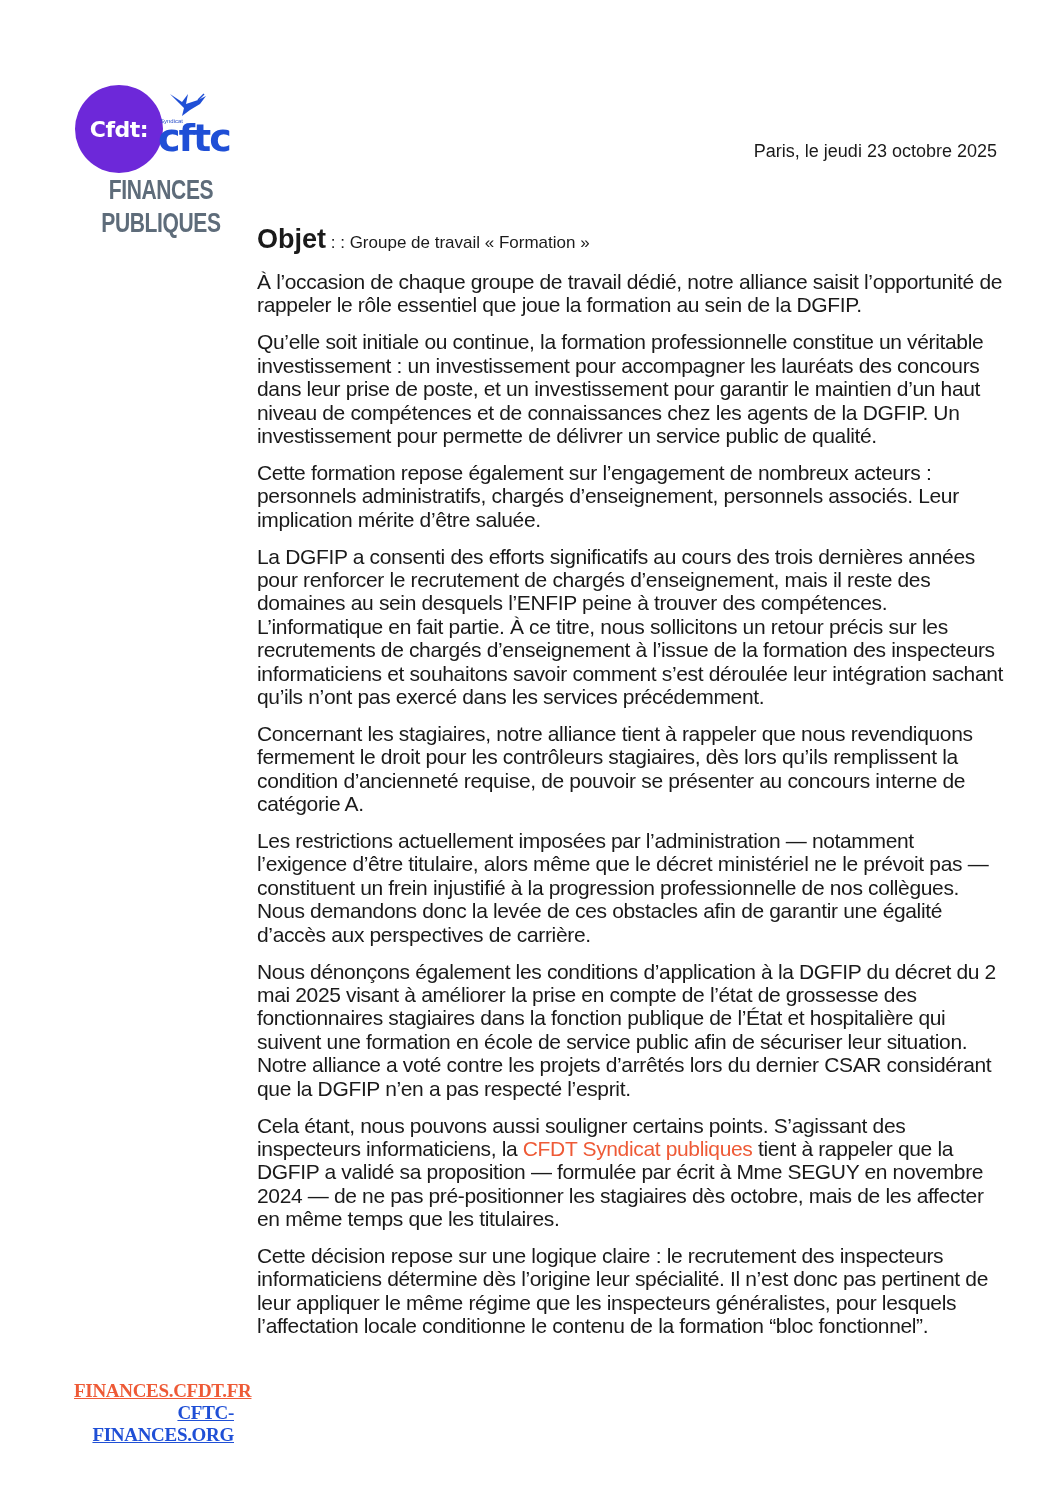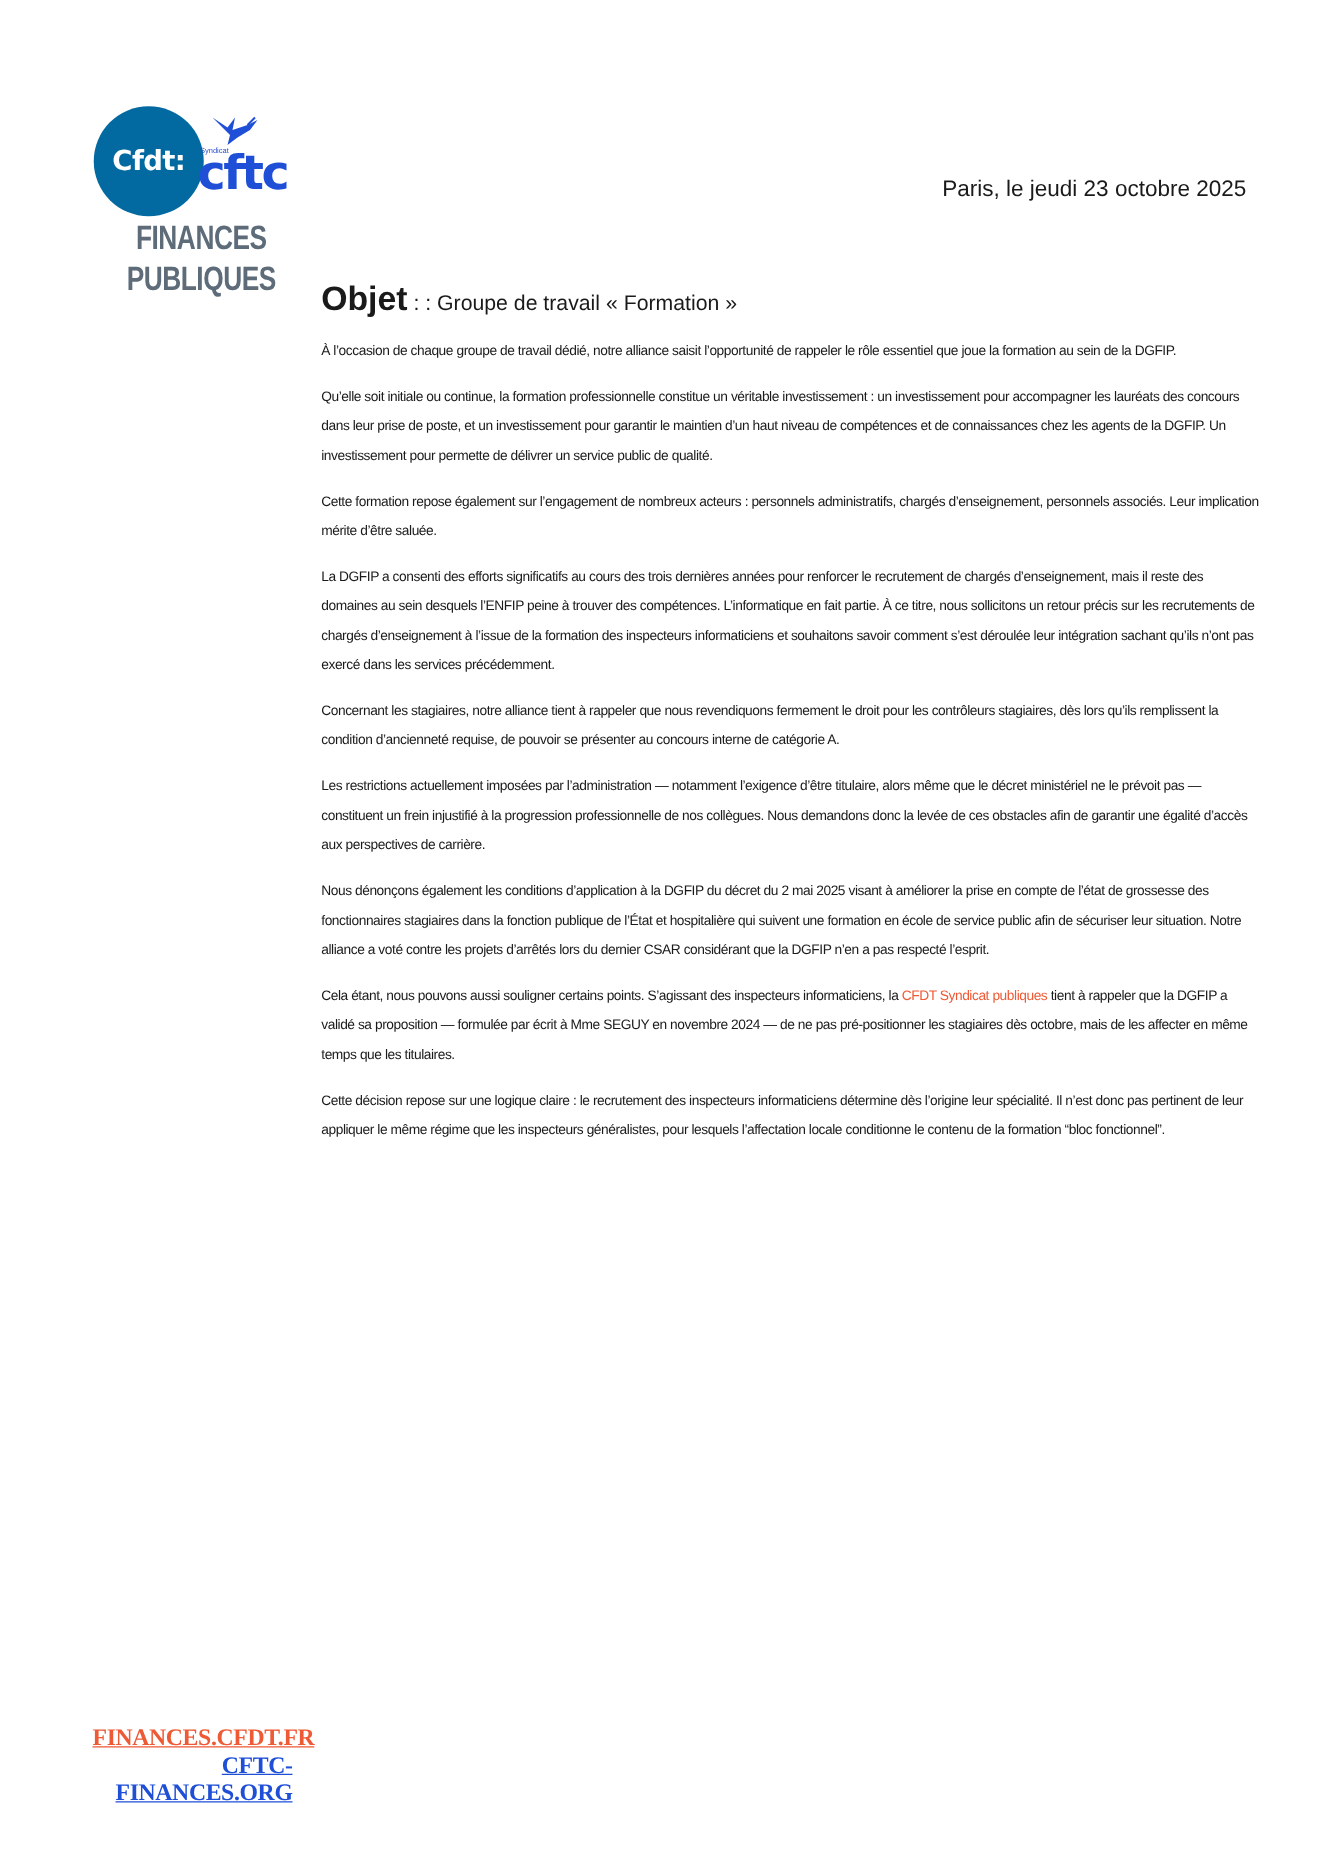--- a/index.html
+++ b/index.html
@@ -3,21 +3,21 @@
   <meta charset="utf-8">
   <style>
     html, body { margin: 0; padding: 0; background: #ffffff; }
     body {
       width: 1058px; height: 1497px; position: relative; overflow: hidden;
       font-family: "Liberation Sans", sans-serif; color: #1a1a1a;
     }
     .logo { position: absolute; left: 72px; top: 82px; width: 180px; height: 160px; }
     .cfdt-circle {
       position: absolute; left: 3px; top: 3px; width: 88px; height: 88px;
-      border-radius: 50%; background: #0369a1;
+      border-radius: 50%; background: #6d28d9;
       display: flex; align-items: center; justify-content: center;
     }
     .cfdt-text {
       color: #ffffff; font-family: "DejaVu Sans", sans-serif; font-weight: bold;
       font-size: 22px; letter-spacing: -0.5px;
     }
     .cftc-block { position: absolute; left: 86px; top: 8px; width: 92px; height: 70px; }
     .dove { position: absolute; left: 10px; top: 0px; width: 40px; height: 30px; }
     .syndicat { position: absolute; left: 2px; top: 28px; font-size: 6px; color: #2a4fc9; }
     .cftc-text {
@@ -30,21 +30,21 @@
       font-size: 27px; line-height: 33px; transform: scaleX(0.78); transform-origin: center top;
       letter-spacing: -0.5px;
     }
     .date {
       position: absolute; right: 61px; top: 141px; font-size: 18px; color: #1a1a1a;
     }
     .content { position: absolute; left: 257px; top: 226px; width: 750px; }
     .objet { font-size: 17px; margin: 0 0 14px 0; line-height: 26px; }
     .objet-label { font-weight: bold; font-size: 27px; }
     p.para {
-      margin: 0 0 13.5px 0; font-size: 11px; line-height: 23.4px; color: #1a1a1a;
+      margin: 0 0 13.5px 0; font-size: 21px; line-height: 23.4px; color: #1a1a1a;
       letter-spacing: -0.35px;
     }
     .accent { color: #ee5a36; }
     .footer { position: absolute; left: 74px; top: 1380px; width: 160px; }
     .footer-link {
       display: block; font-family: Liberation Serif, serif; font-weight: bold;
       font-size: 19px; line-height: 22px; text-decoration: underline; letter-spacing: -0.3px;
     }
     .footer-link.cfdt { color: #ee5a36; }
     .footer-link.cftc { color: #1f4fd6; margin-left: 3px; text-align: right; }

